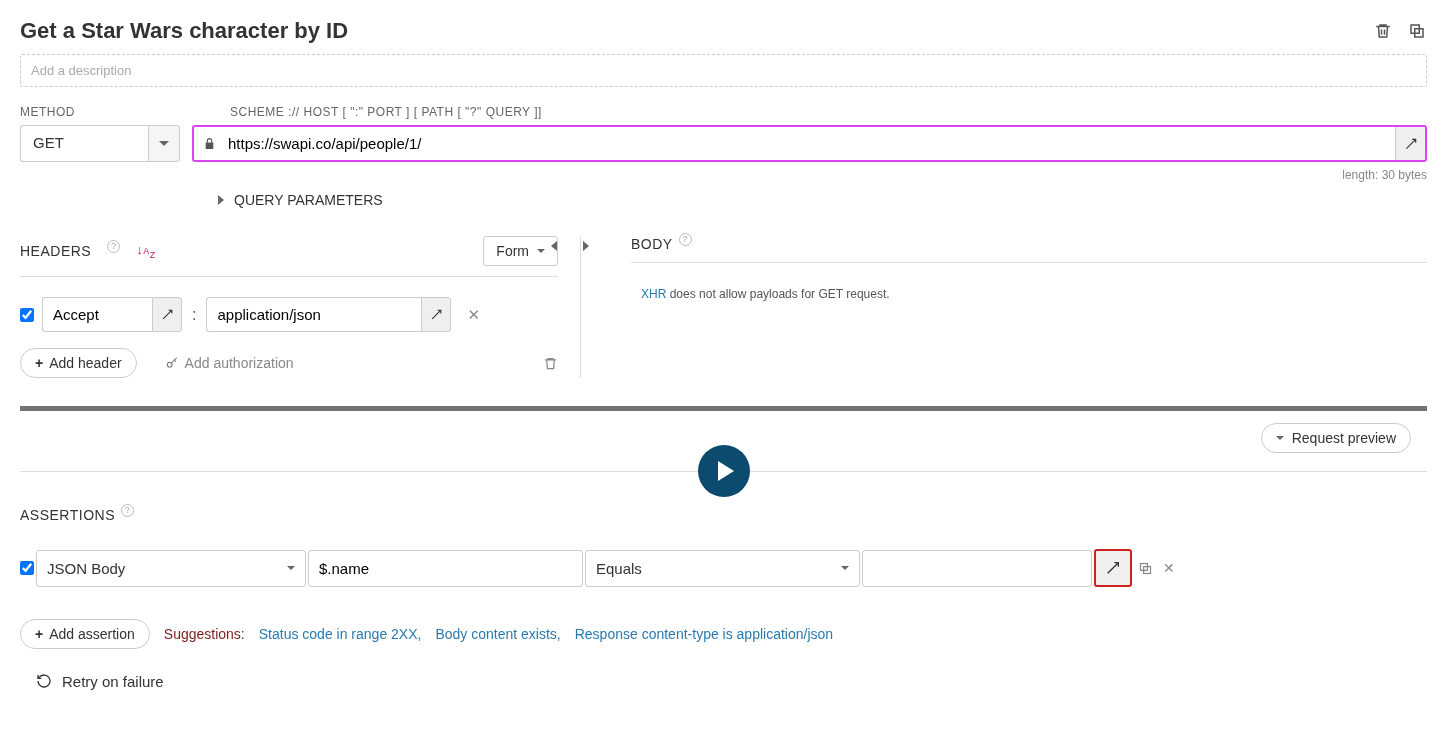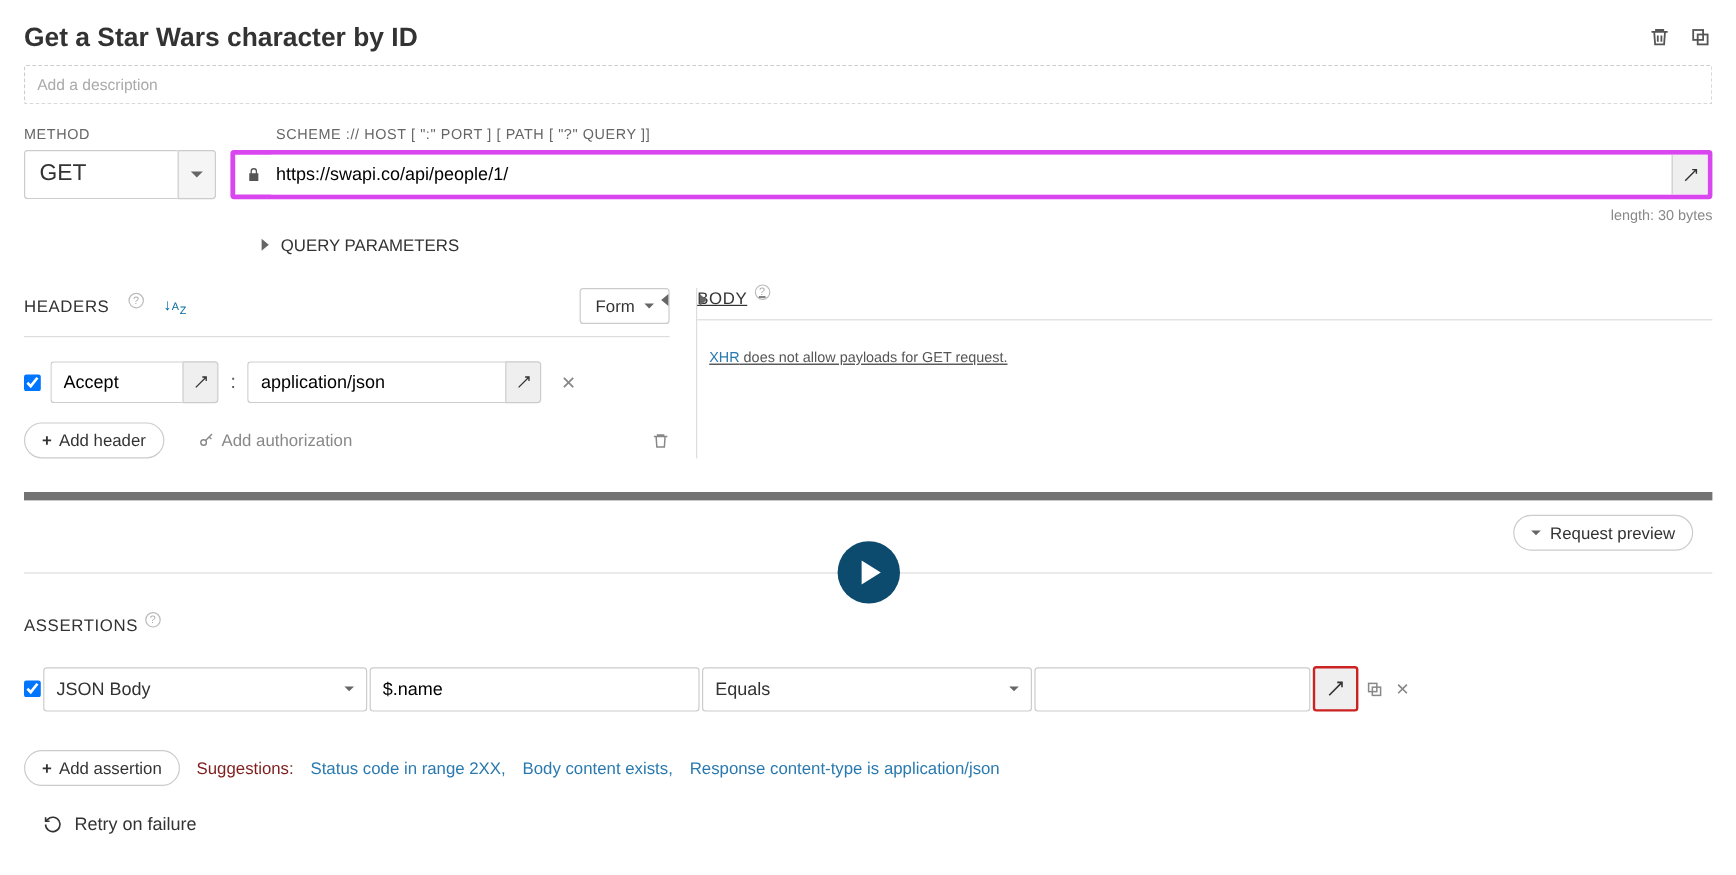--- a/index.html
+++ b/index.html
@@ -9,36 +9,36 @@
 .title { font-size: 22px; font-weight: 600; color: #333; }
 .title-icons { display: flex; gap: 14px; }
 .icon-btn { width: 20px; height: 20px; cursor: pointer; color: #555; display: inline-flex; align-items: center; justify-content: center; }
 .desc-input { width: 100%; border: 1px dashed #ccc; border-radius: 2px; padding: 8px 10px; font-size: 13px; color: #999; margin-bottom: 18px; background: #fff; }
 .desc-input::placeholder { color: #aaa; }
 .row-labels { display: flex; gap: 20px; margin-bottom: 6px; }
 .label-method { width: 160px; font-size: 12px; color: #666; letter-spacing: 0.5px; }
 .label-url { font-size: 12px; color: #666; letter-spacing: 0.5px; padding-left: 30px; }
 .url-row { display: flex; gap: 12px; margin-bottom: 4px; align-items: stretch; }
 .method-select { width: 160px; display: flex; }
-.method-btn { flex: 1; border: 1px solid #ccc; border-right: none; border-radius: 3px 0 0 3px; padding: 8px 12px; font-size: 19px; text-align: left; background: #fff; }
+.method-btn { flex: 1; border: 1px solid #ccc; border-right: none; border-radius: 3px 0 0 3px; padding: 8px 12px; font-size: 15px; text-align: left; background: #fff; }
 .method-caret { width: 32px; border: 1px solid #ccc; border-radius: 0 3px 3px 0; background: #f5f5f5; display: flex; align-items: center; justify-content: center; }
-.url-wrap { flex: 1; display: flex; border: 4px solid #d946ef; border-radius: 3px; }
+.url-wrap { flex: 1; display: flex; border: 2px solid #d946ef; border-radius: 3px; }
 .url-lock { width: 30px; display: flex; align-items: center; justify-content: center; color: #555; }
 .url-input { flex: 1; border: none; font-size: 15px; padding: 8px 4px; outline: none; }
 .url-wand { width: 30px; background: #efefef; border-left: 1px solid #ccc; display: flex; align-items: center; justify-content: center; cursor: pointer; }
 .length-row { text-align: right; font-size: 12px; color: #888; padding: 2px 0 10px 0; }
 .qp-row { padding-left: 198px; display: flex; align-items: center; gap: 10px; font-size: 14px; color: #333; margin-bottom: 28px; }
 .tri-right { width: 0; height: 0; border-top: 5px solid transparent; border-bottom: 5px solid transparent; border-left: 6px solid #666; }
 .two-col { display: flex; gap: 0; }
 .col-left { flex: 0 0 560px; padding-right: 22px; }
-.col-right { flex: 1; border-left: 1px solid #ddd; position: relative; text-decoration: underline; }
+.col-right { flex: 1; padding-left: 50px; border-left: 1px solid #ddd; position: relative; }
 .section-head { display: flex; justify-content: space-between; align-items: center; border-bottom: 1px solid #ddd; padding-bottom: 10px; margin-bottom: 20px; }
 .section-title { font-size: 14px; color: #333; letter-spacing: 0.5px; display: flex; align-items: center; gap: 16px; }
 .help-circle { width: 13px; height: 13px; border: 1px solid #bbb; border-radius: 50%; font-size: 9px; display: inline-flex; align-items: center; justify-content: center; color: #aaa; position: relative; top: -5px;}
-.sort-icon { color: #0369a1; font-size: 13px;}
+.sort-icon { color: #be185d; font-size: 13px;}
 .form-toggle { border: 1px solid #ccc; border-radius: 3px; padding: 6px 12px; font-size: 14px; display: flex; align-items: center; gap: 8px; color: #333; }
 .header-row { display: flex; align-items: center; gap: 8px; margin-bottom: 16px; }
 .chk { width: 14px; height: 14px; }
 .hdr-name-wrap { display: flex; }
 .hdr-name { width: 110px; border: 1px solid #ccc; border-right: none; border-radius: 3px 0 0 3px; padding: 8px 10px; font-size: 15px; }
 .hdr-name-wand { width: 30px; border: 1px solid #ccc; border-radius: 0 3px 3px 0; background: #efefef; display: flex; align-items: center; justify-content: center; }
 .colon { font-size: 16px; color: #555; padding: 0 2px; }
 .hdr-val-wrap { display: flex; }
 .hdr-val { width: 215px; border: 1px solid #ccc; border-right: none; border-radius: 3px 0 0 3px; padding: 8px 10px; font-size: 15px; }
 .hdr-val-wand { width: 30px; border: 1px solid #ccc; border-radius: 0 3px 3px 0; background: #efefef; display: flex; align-items: center; justify-content: center; }
@@ -47,21 +47,21 @@
 .pill-btn { border: 1px solid #ccc; border-radius: 18px; padding: 6px 14px; font-size: 14px; display: flex; align-items: center; gap: 6px; cursor: pointer; background: #fff; }
 .auth-link { color: #888; font-size: 14px; display: flex; align-items: center; gap: 6px; cursor: pointer; }
 .trash-icon { margin-left: auto; color: #888; cursor: pointer; }
 .body-section-title { font-size: 14px; color: #333; letter-spacing: 0.5px; display: flex; align-items: center; gap: 6px; padding-bottom: 10px; border-bottom: 1px solid #ddd; margin-bottom: 24px;}
 .body-msg { font-size: 12px; color: #555; padding-left: 10px;}
 .xhr-link { color: #2a7ab0; cursor: pointer; }
 .col-arrows { position: absolute; left: -30px; top: 5px; display: flex; gap: 26px; }
 .arrow-l, .arrow-r { width: 0; height: 0; border-top: 5px solid transparent; border-bottom: 5px solid transparent; }
 .arrow-l { border-right: 6px solid #666; }
 .arrow-r { border-left: 6px solid #666; }
-.preview-row { display: flex; justify-content: flex-end; padding: 12px 16px 0 0; border-top: 7px solid #737373; margin-top: 28px; }
+.preview-row { display: flex; justify-content: flex-end; padding: 12px 16px 0 0; border-top: 5px solid #737373; margin-top: 28px; }
 .preview-btn { border: 1px solid #ccc; border-radius: 18px; padding: 6px 14px; font-size: 14px; display: flex; align-items: center; gap: 8px; cursor: pointer; background: #fff; }
 .play-row { display: flex; justify-content: center; position: relative; margin: -8px 0 10px 0; }
 .play-row::before { content: ""; position: absolute; top: 50%; left: 0; right: 0; border-top: 1px solid #ddd; z-index: 0;}
 .play-btn { width: 52px; height: 52px; border-radius: 50%; background: #0c4a6e; display: flex; align-items: center; justify-content: center; z-index: 1; cursor: pointer; }
 .play-tri { width: 0; height: 0; border-top: 10px solid transparent; border-bottom: 10px solid transparent; border-left: 16px solid #fff; margin-left: 4px;}
 .assertions-title { font-size: 14px; color: #333; letter-spacing: 0.5px; display: flex; align-items: center; gap: 6px; margin-bottom: 26px; }
 .assert-row { display: flex; align-items: center; gap: 2px; margin-bottom: 32px; }
 .sel { border: 1px solid #ccc; border-radius: 3px; padding: 9px 10px; font-size: 15px; background: #fff; display: flex; align-items: center; justify-content: space-between; }
 .sel-source { width: 270px; }
 .sel-prop { width: 275px; }

